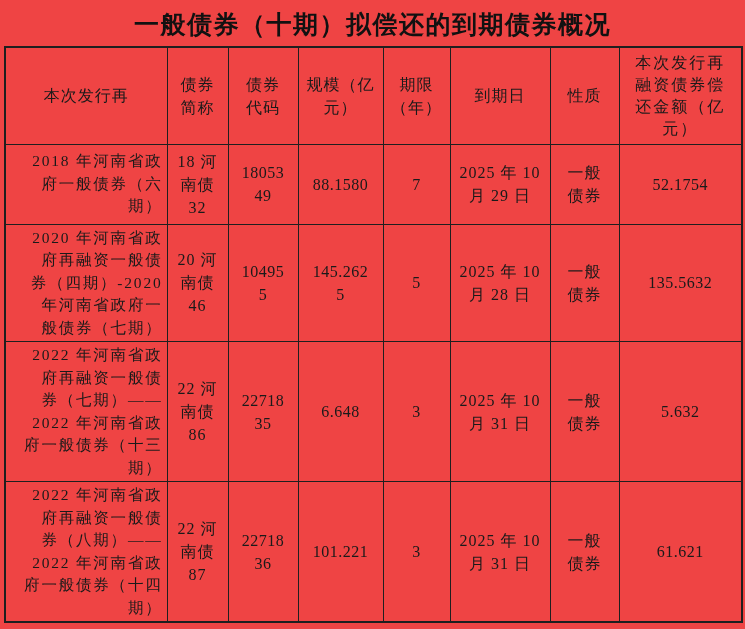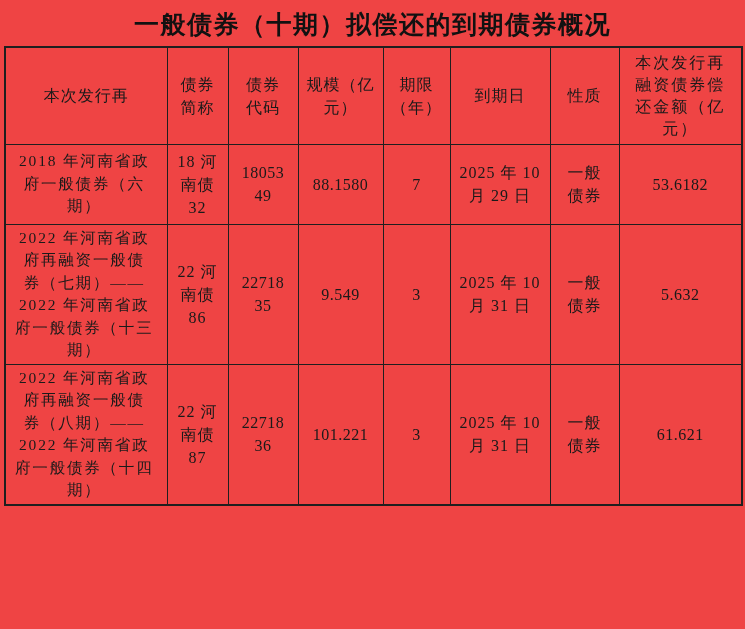--- a/index.html
+++ b/index.html
@@ -47,21 +47,21 @@
     vertical-align: middle;
     white-space: pre-line;
     font-size: 16px;
     line-height: 23px;
     font-weight: normal;
     letter-spacing: 1px;
     padding: 0 2px;
     overflow: hidden;
   }
   td.name-cell {
-    text-align: center;
+    text-align: right;
     padding: 2px 4px 2px 0;
     font-size: 15.5px;
     line-height: 22.5px;
     letter-spacing: 1.8px;
   }
   th.repay-header {
     letter-spacing: 2px;
     line-height: 22px;
   }
   tr.header-row { height: 97px; }
@@ -120,37 +120,57 @@
 南债
 32</td>
       <td class="num-cell">18053
 49</td>
       <td class="num-cell">88.1580</td>
       <td class="num-cell">7</td>
       <td>2025 年 10
 月 29 日</td>
       <td>一般
 债券</td>
-      <td class="num-cell">53.6182</td>
-    </tr>
-
+      <td class="num-cell">52.1754</td>
+    </tr>
+
+    <tr class="row-1">
+      <td class="name-cell">2020 年河南省政
+府再融资一般债
+券（四期）-2020
+年河南省政府一
+般债券（七期）</td>
+      <td>20 河
+南债
+46</td>
+      <td class="num-cell">10495
+5</td>
+      <td class="num-cell">145.262
+5</td>
+      <td class="num-cell">5</td>
+      <td>2025 年 10
+月 28 日</td>
+      <td>一般
+债券</td>
+      <td class="num-cell">135.5632</td>
+    </tr>
 
     <tr class="row-2">
       <td class="name-cell">2022 年河南省政
 府再融资一般债
 券（七期）——
 2022 年河南省政
 府一般债券（十三
 期）</td>
       <td>22 河
 南债
 86</td>
       <td class="num-cell">22718
 35</td>
-      <td class="num-cell">9.549</td>
+      <td class="num-cell">6.648</td>
       <td class="num-cell">3</td>
       <td>2025 年 10
 月 31 日</td>
       <td>一般
 债券</td>
       <td class="num-cell">5.632</td>
     </tr>
 
     <tr class="row-3">
       <td class="name-cell">2022 年河南省政

